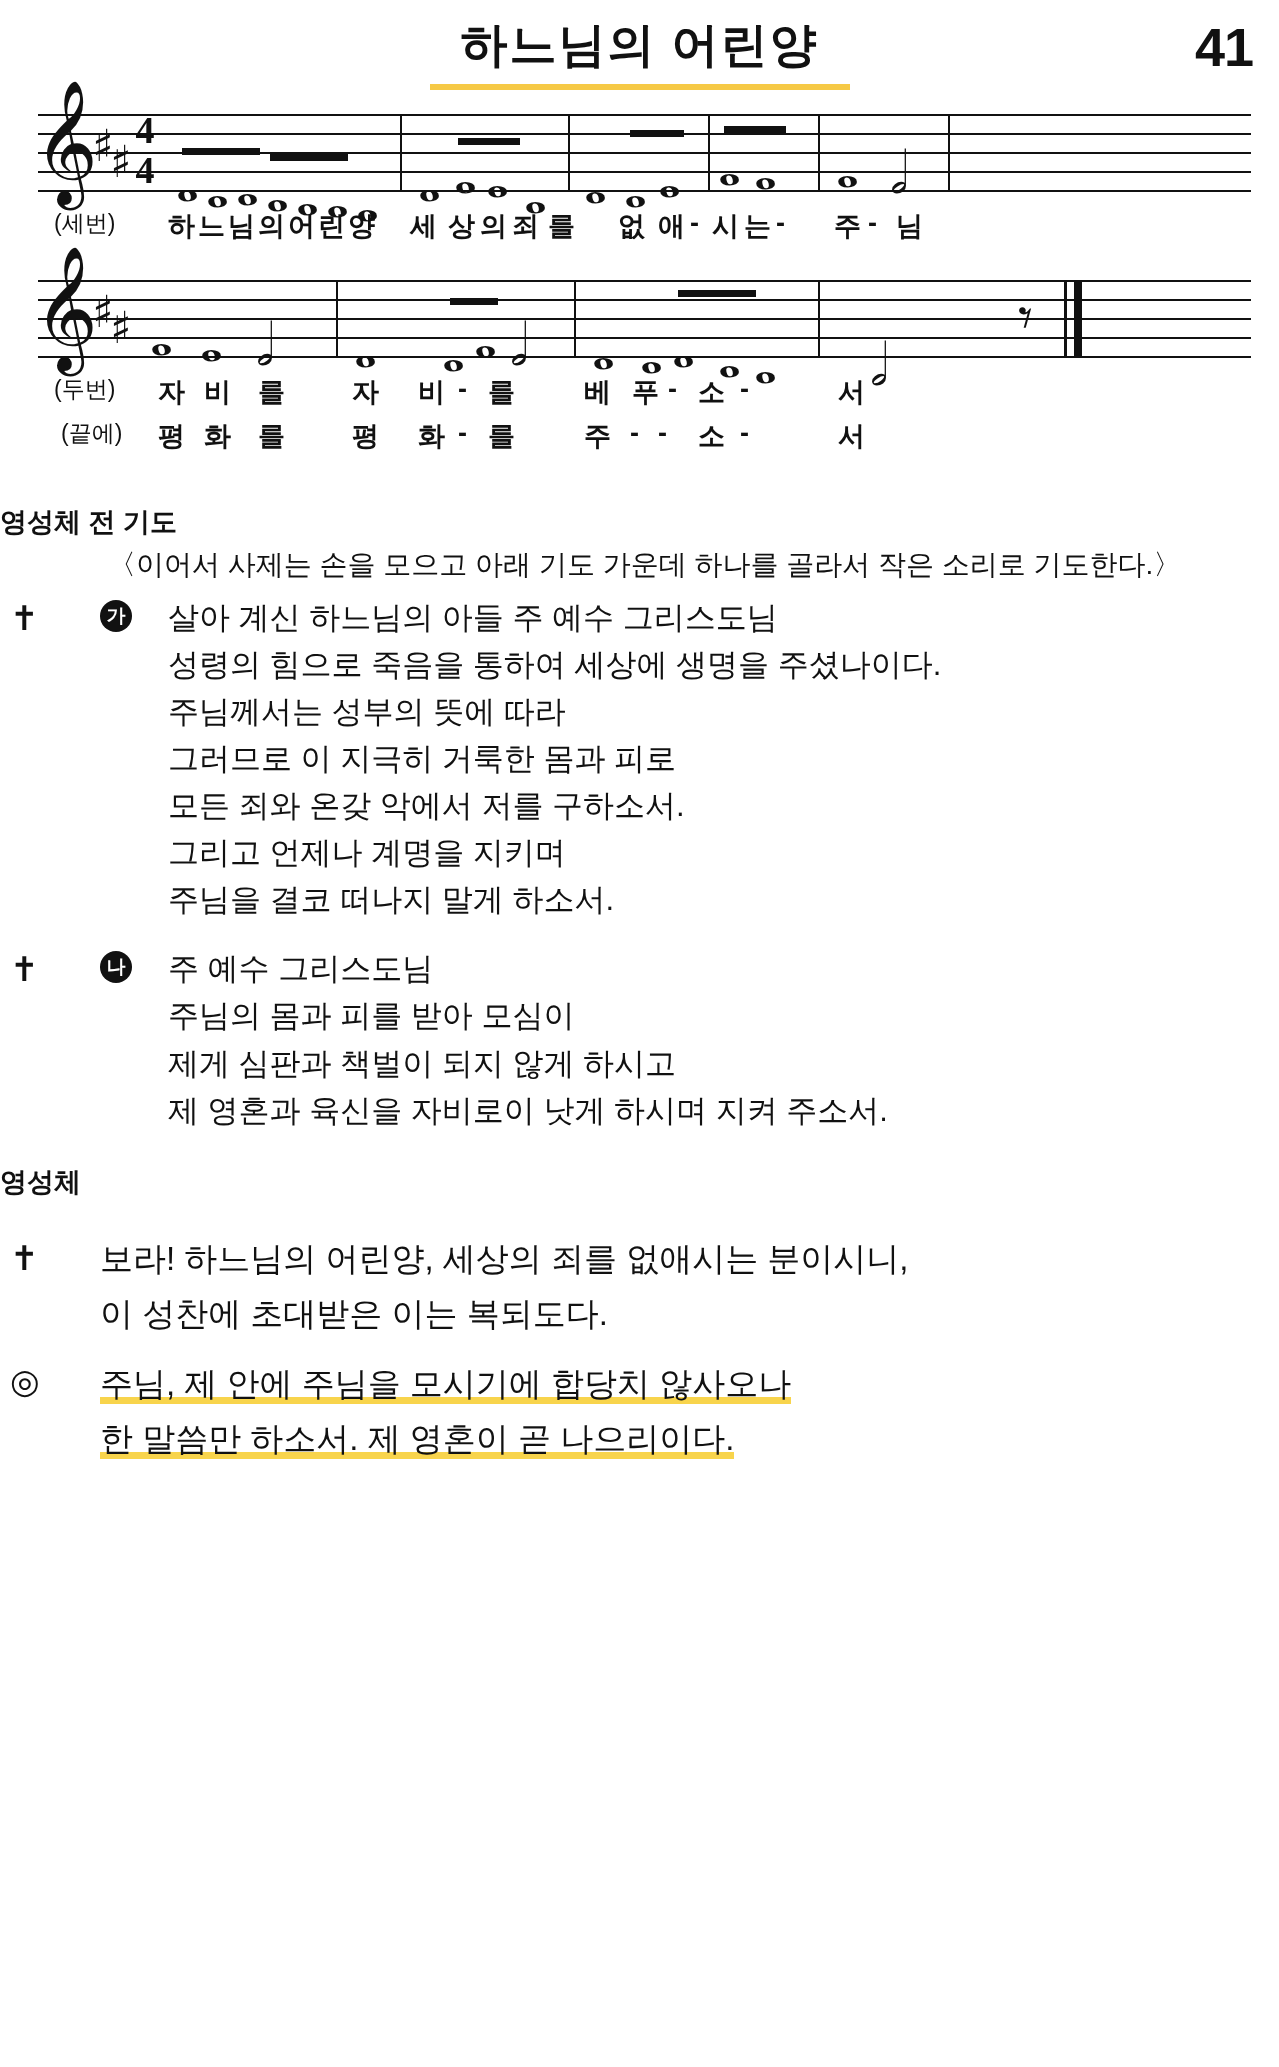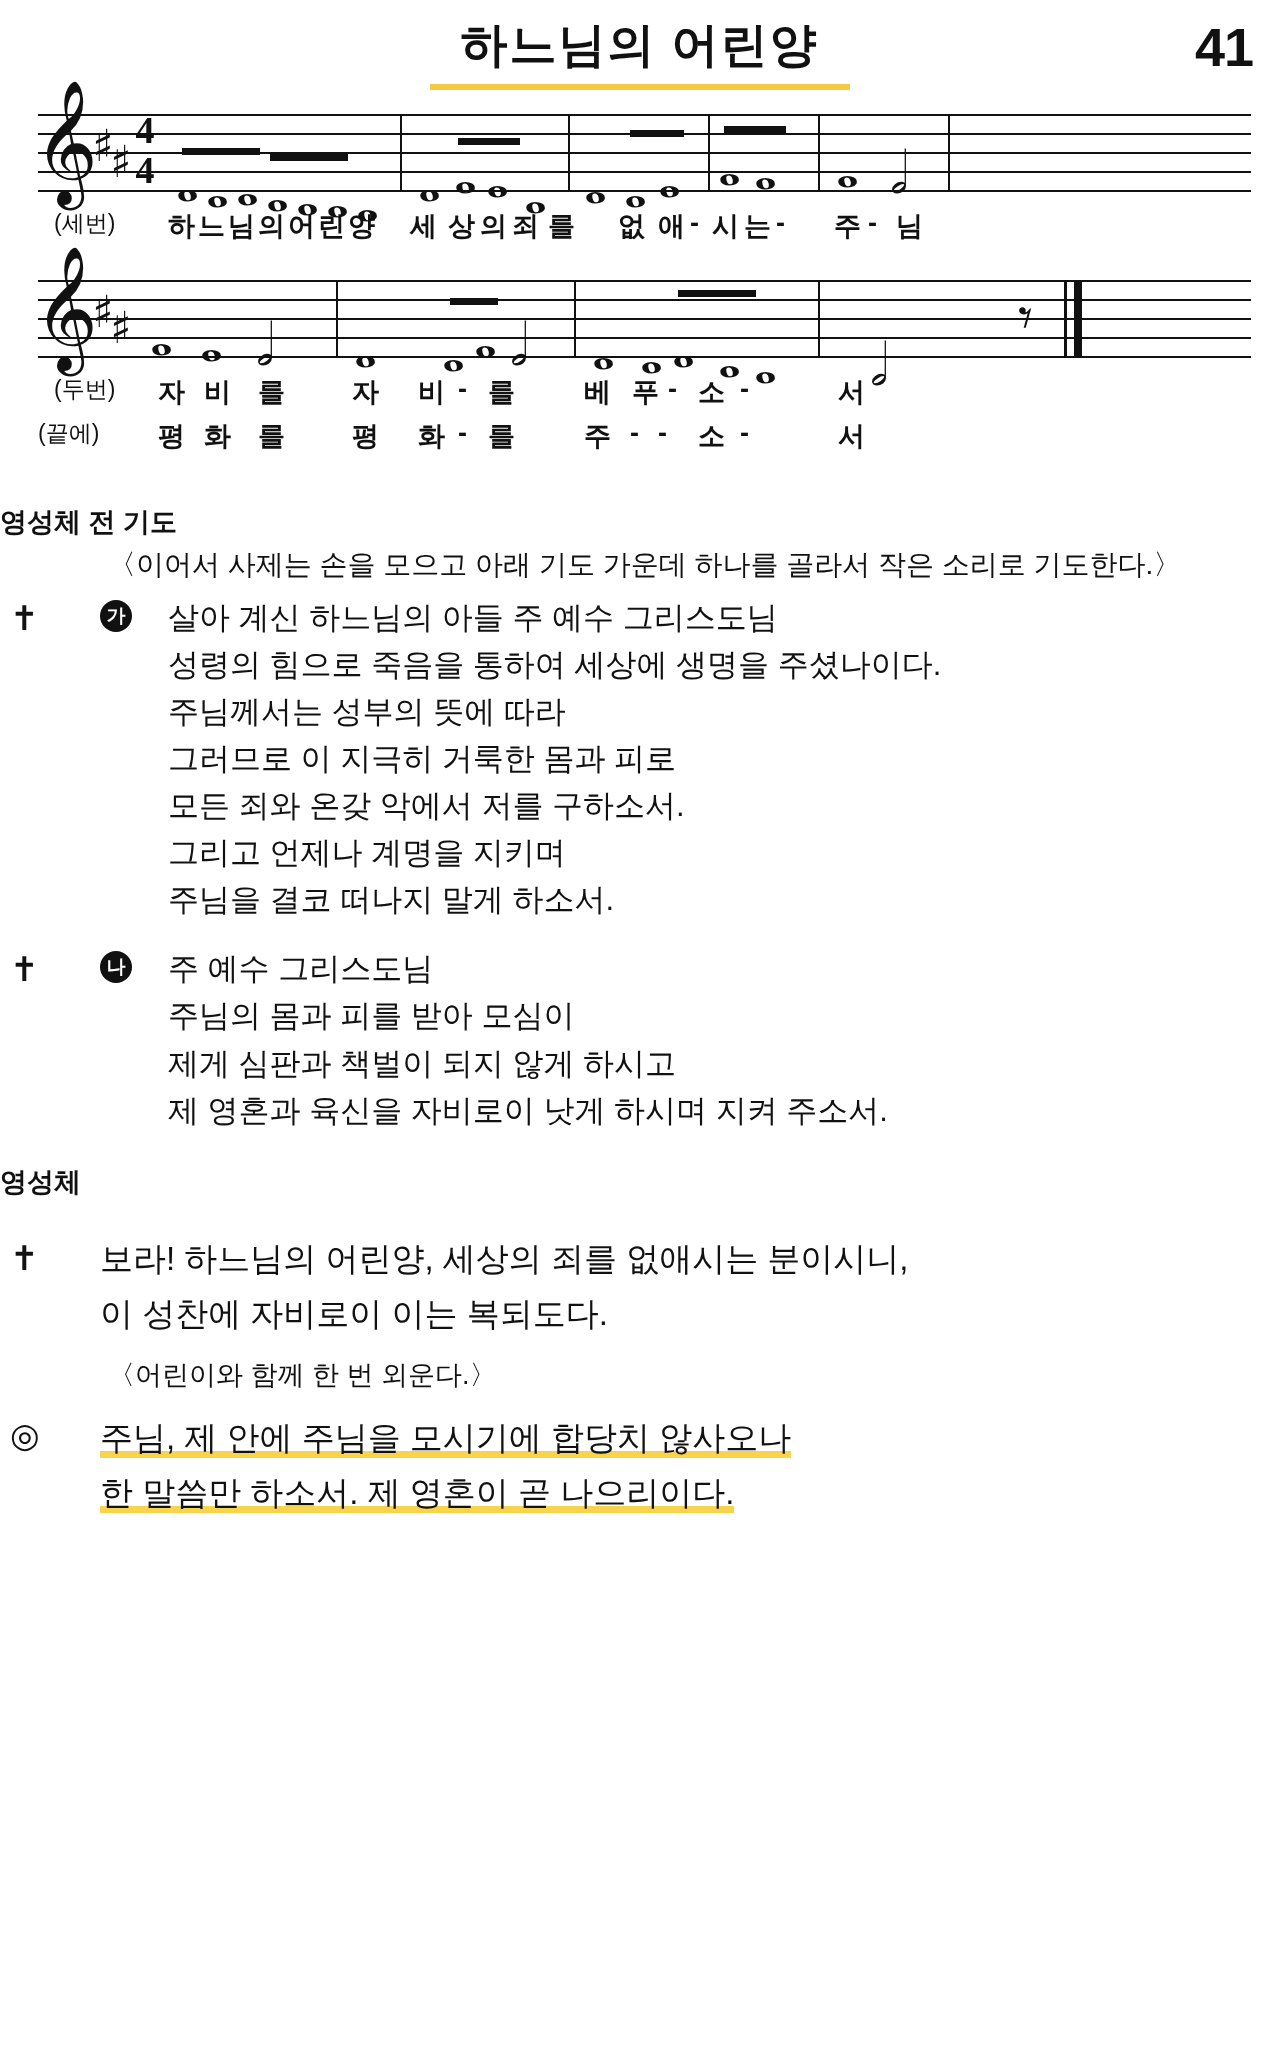--- a/index.html
+++ b/index.html
@@ -391,21 +391,21 @@
         <span class="syl" style="left:470px;">를</span>
         <span class="syl" style="left:566px;">베</span>
         <span class="syl" style="left:614px;">푸</span>
         <span class="syl" style="left:650px;">-</span>
         <span class="syl" style="left:680px;">소</span>
         <span class="syl" style="left:722px;">-</span>
         <span class="syl" style="left:820px;">서</span>
       </div>
 
       <div class="lyric-line">
-        <span class="cue" style="left:20px;">(끝에)</span>
+        <span class="cue" style="left:43px;">(끝에)</span>
         <span class="syl" style="left:140px;">평</span>
         <span class="syl" style="left:186px;">화</span>
         <span class="syl" style="left:240px;">를</span>
         <span class="syl" style="left:334px;">평</span>
         <span class="syl" style="left:400px;">화</span>
         <span class="syl" style="left:440px;">-</span>
         <span class="syl" style="left:470px;">를</span>
         <span class="syl" style="left:566px;">주</span>
         <span class="syl" style="left:612px;">-</span>
         <span class="syl" style="left:640px;">-</span>
@@ -442,24 +442,23 @@
       <div>제게 심판과 책벌이 되지 않게 하시고</div>
       <div>제 영혼과 육신을 자비로이 낫게 하시며 지켜 주소서.</div>
     </div>
   </div>
 
   <div class="rubric-right" style="margin-top:30px;">영성체</div>
 
   <div class="block" style="margin-top:34px;">
     <span class="cross">✝</span>
     <div class="bold-line">보라! 하느님의 어린양, 세상의 죄를 없애시는 분이시니,</div>
-    <div class="bold-line" style="margin-top:6px;">이 성찬에 자비로이 이는 복되도다.</div>
-  </div>
-
-  <div class="note-paren">〈어린이와 함께 한 번 외운다.〉</div>
+    <div class="bold-line" style="margin-top:6px;">이 성찬에 초대받은 이는 복되도다.</div>
+  </div>
+
 
   <div class="block" style="margin-top:20px;">
     <span class="resp-mark">◎</span>
     <div class="bold-line"><span class="hl">주님, 제 안에 주님을 모시기에 합당치 않사오나</span></div>
     <div class="bold-line" style="margin-top:6px;"><span class="hl">한 말씀만 하소서. 제 영혼이 곧 나으리이다.</span></div>
   </div>
 
 </div>
 
 </body></html>

